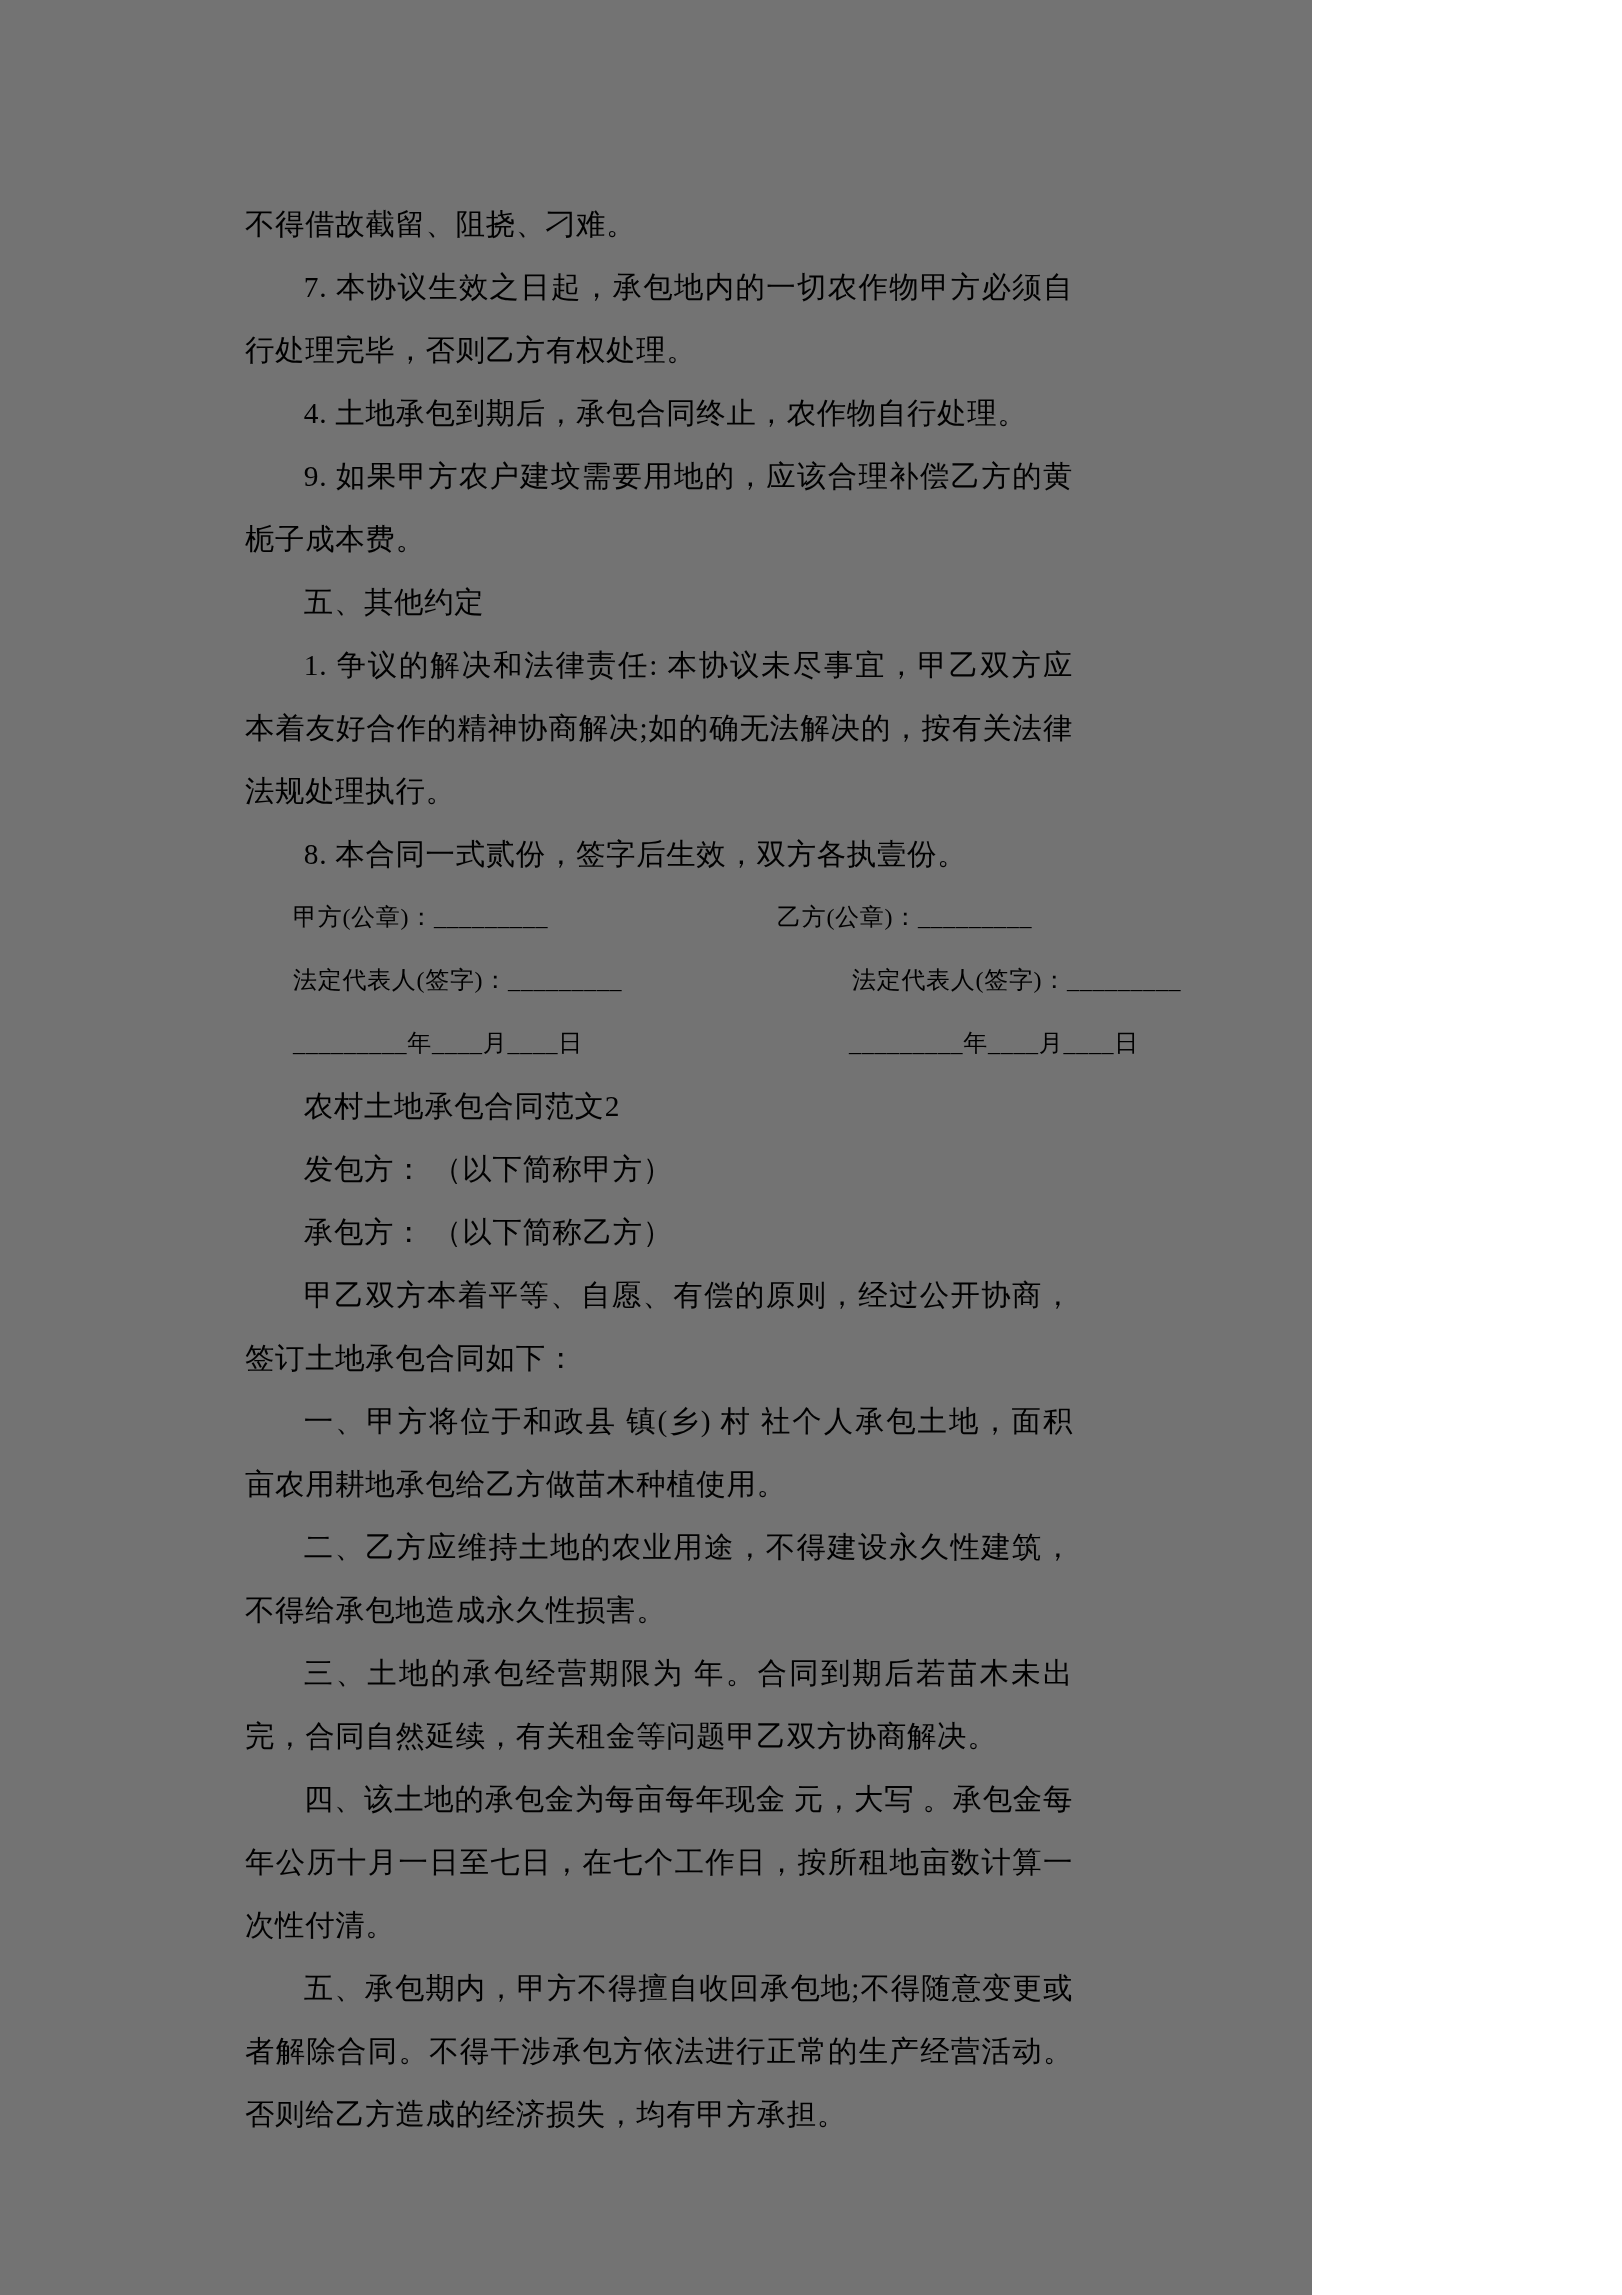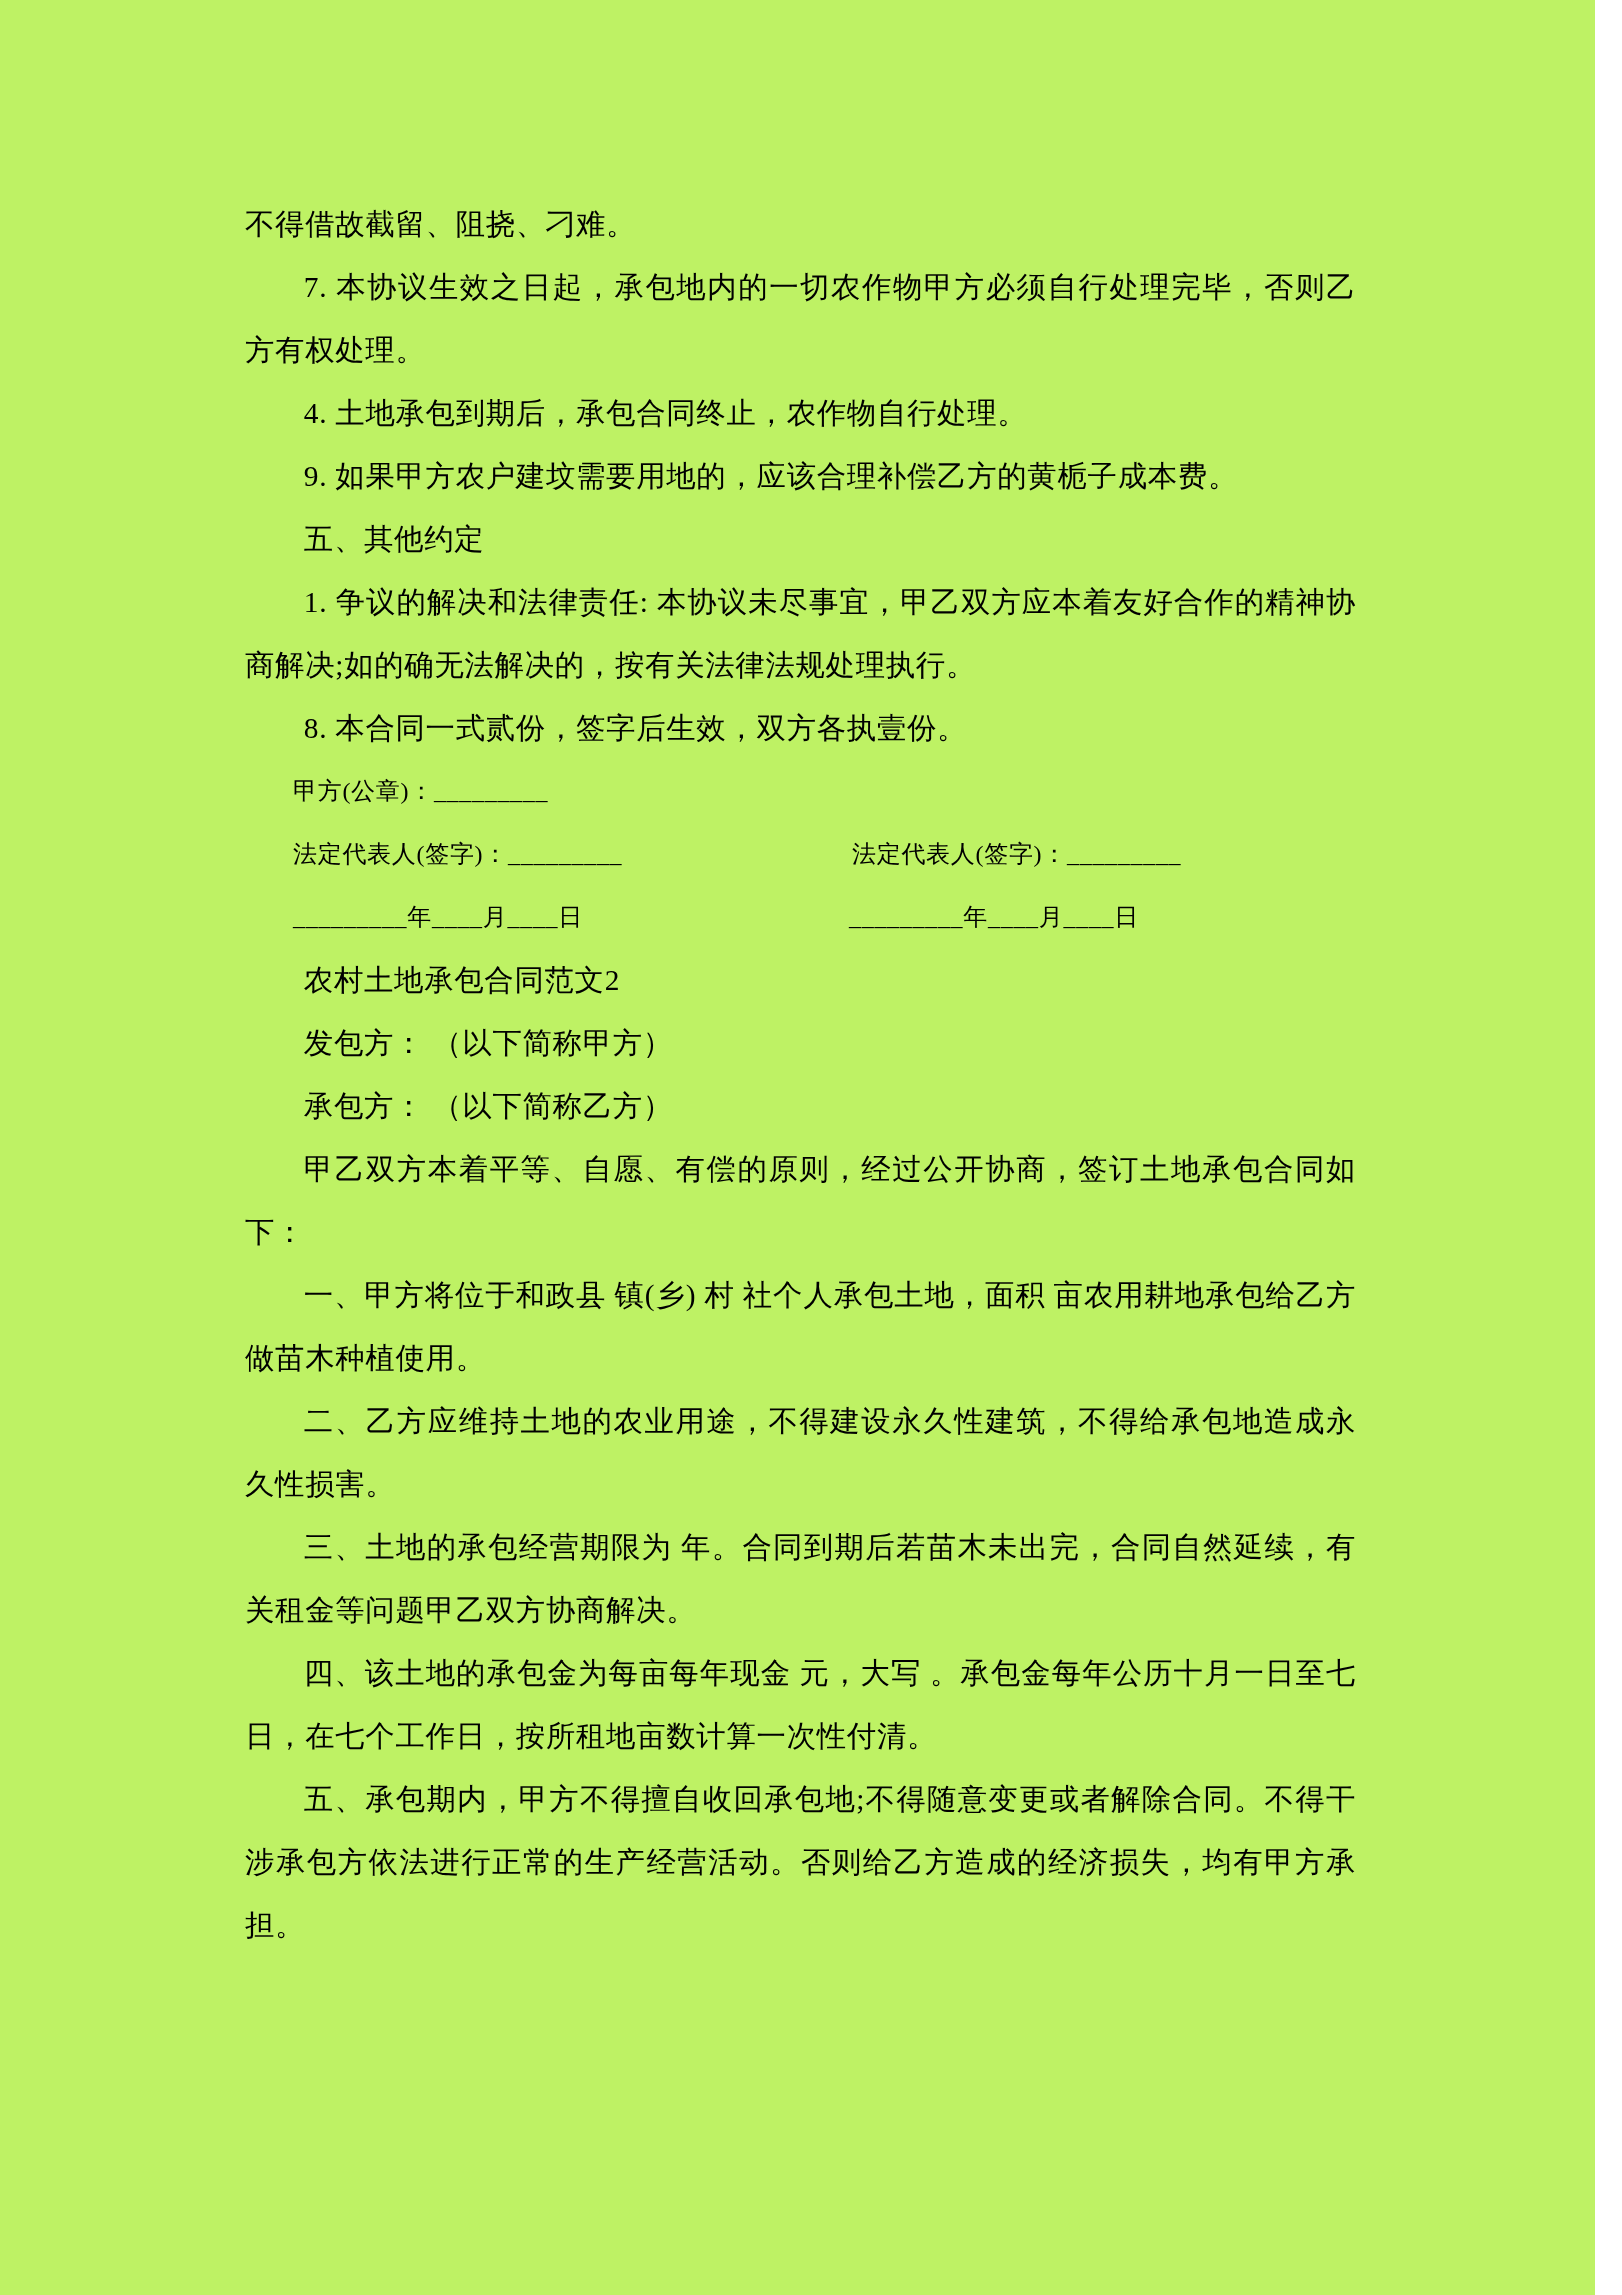--- a/index.html
+++ b/index.html
@@ -9,23 +9,23 @@
   }
   body {
     width: 1623px;
     height: 2295px;
     color: #000000;
     font-family: "Liberation Serif", "DejaVu Serif", serif;
     position: relative;
   }
   .page {
     box-sizing: border-box;
-    width: 1595px;
+    width: 1312px;
     height: 2295px;
-    background: #bef264;
+    background: #737373;
     padding: 193px 239px 118px 245px;
     overflow: hidden;
   }
   .line {
     margin: 0;
     font-size: 29.4px;
     line-height: 63px;
     text-align: justify;
     letter-spacing: 0.7px;
     word-break: break-all;
@@ -59,20 +59,21 @@
   <p class="line">不得借故截留、阻挠、刁难。</p>
   <p class="line indent">7. 本协议生效之日起，承包地内的一切农作物甲方必须自行处理完毕，否则乙方有权处理。</p>
   <p class="line indent">4. 土地承包到期后，承包合同终止，农作物自行处理。</p>
   <p class="line indent">9. 如果甲方农户建坟需要用地的，应该合理补偿乙方的黄栀子成本费。</p>
   <p class="line indent">五、其他约定</p>
   <p class="line indent">1. 争议的解决和法律责任: 本协议未尽事宜，甲乙双方应本着友好合作的精神协商解决;如的确无法解决的，按有关法律法规处理执行。</p>
   <p class="line indent">8. 本合同一式贰份，签字后生效，双方各执壹份。</p>
 
   <div class="sig-row seal-row">
     <span class="sig-left">甲方(公章)：_________</span>
+    <span class="sig-right">乙方(公章)：_________</span>
   </div>
   <div class="sig-row rep-row">
     <span class="sig-left">法定代表人(签字)：_________</span>
     <span class="sig-right">法定代表人(签字)：_________</span>
   </div>
   <div class="sig-row date-row">
     <span class="sig-left">_________年____月____日</span>
     <span class="sig-right">_________年____月____日</span>
   </div>
 

